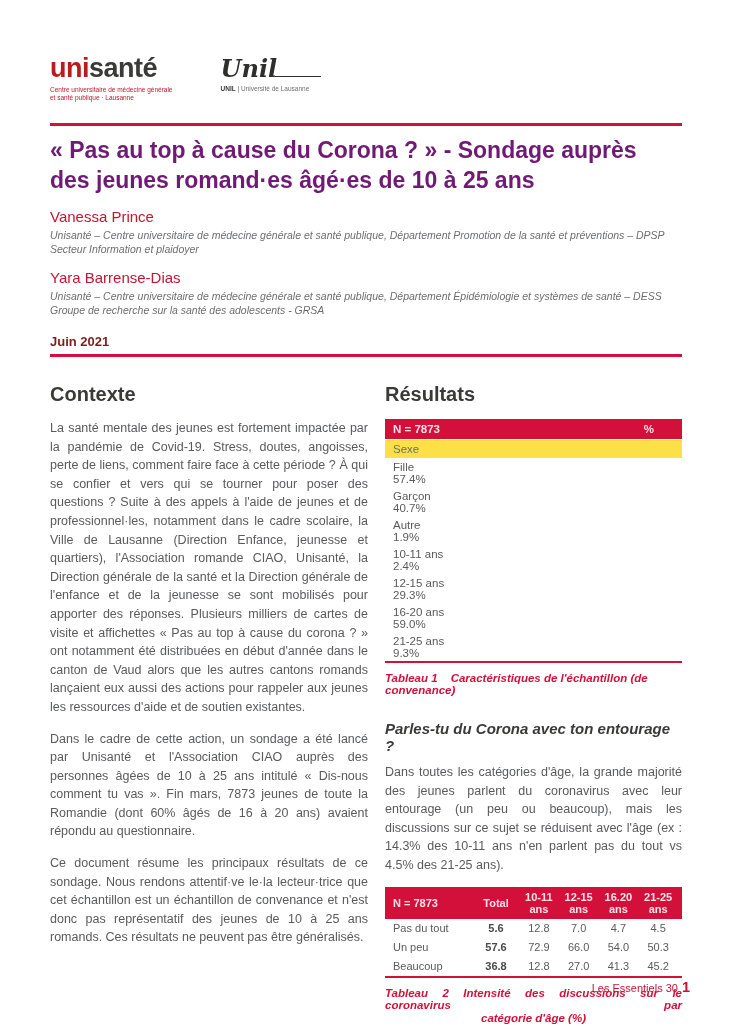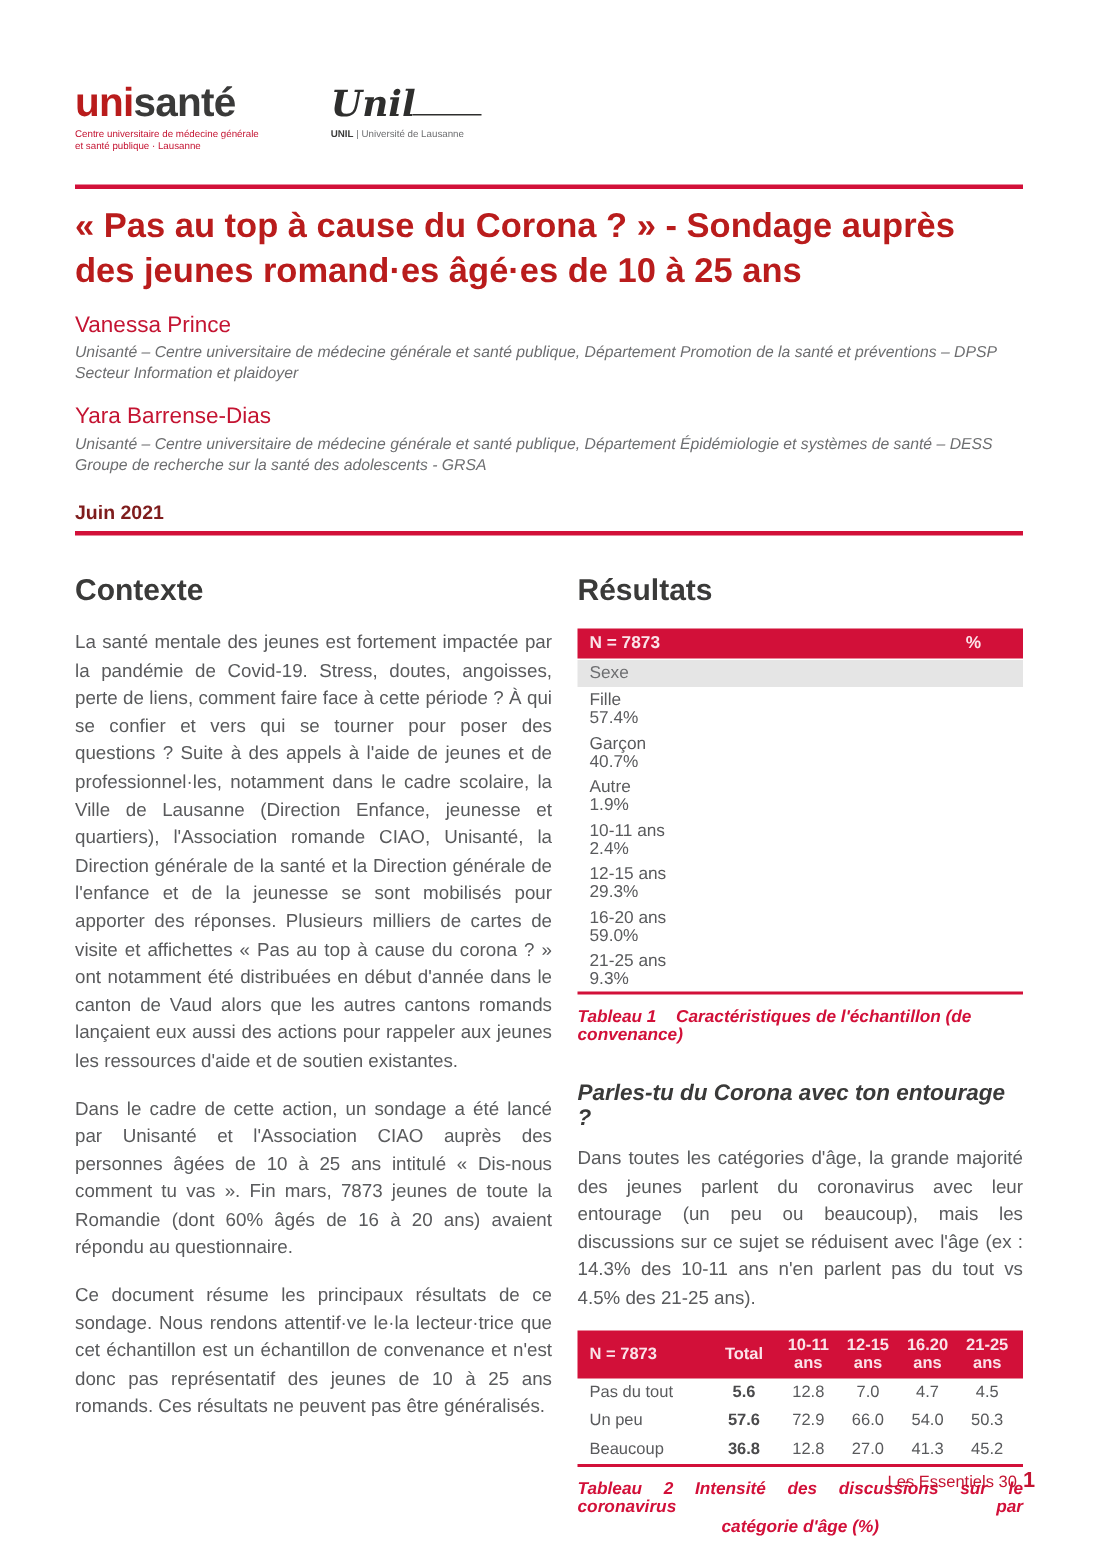--- a/index.html
+++ b/index.html
@@ -21,38 +21,38 @@
   .unil-script { font-family:"DejaVu Serif", serif; font-style:italic; font-weight:bold;
     font-size:24px; line-height:24px; color:#2e2e2d; display:inline-block; }
   .unil-swash { display:inline-block; width:46px; height:1.5px; background:#2e2e2d;
     vertical-align:baseline; margin-left:-2px; }
   .unil-cap { margin-top:4px; font-size:6.5px; color:#6d6e70; }
   .unil-cap .b { font-weight:bold; color:#3a3a39; }
 
   
   .rule { height:3px; background:#d21039; }
   .top-rule { margin-top:16px; }
-  h1.title { margin-top:9px; font-size:23px; line-height:30px; font-weight:bold; color:#b91c1c; }
+  h1.title { margin-top:9px; font-size:23px; line-height:30px; font-weight:bold; color:#701a75; }
   .author-name { margin-top:13px; font-size:15px; color:#c41432; }
   .affil { margin-top:3px; font-size:10.5px; line-height:14px; font-style:italic; color:#6d6e70; }
   .date { margin-top:17px; font-size:13px; font-weight:bold; color:#7f1d1d; }
   .date-rule { margin-top:5px; }
 
   
   .columns { display:flex; gap:17px; margin-top:26px; }
   .col-left  { width:318px; flex:none; }
   .col-right { width:297px; flex:none; }
   h2.sec { font-size:20px; font-weight:bold; color:#3a3a39; margin-bottom:13px; }
   .body-p { font-size:12.5px; line-height:18.6px; text-align:justify; color:#595a5c; margin-bottom:13px; }
 
   
   .t1 { width:100%; border-bottom:2px solid #d21039; font-size:11.5px; color:#595a5c; }
   .t1-head { display:flex; justify-content:space-between; background:#d21039; color:#fbe3e9;
     font-weight:bold; padding:4px 28px 4px 8px; }
-  .t1-band { background:#e5e5e5; color:#6d6e70; padding:3px 8px; margin-top:1px; }
+  .t1-band { background:#fde047; color:#6d6e70; padding:3px 8px; margin-top:1px; }
   .t1-row { display:flex; justify-content:space-between; padding:2.5px 28px 2.5px 8px;flex-direction:column; }
 
   .caption { margin-top:9px; font-size:11.5px; font-weight:bold; font-style:italic; color:#d21039; }
   .cap1 .cap-label { margin-right:13px; }
 
   h3.sub { margin-top:24px; font-size:15px; font-weight:bold; font-style:italic; color:#3a3a39; }
   .col-right .body-p { margin-top:9px; margin-bottom:0; }
 
   
   .t2 { margin-top:12px; width:100%; border-bottom:2px solid #d21039; font-size:11px; color:#595a5c; }

